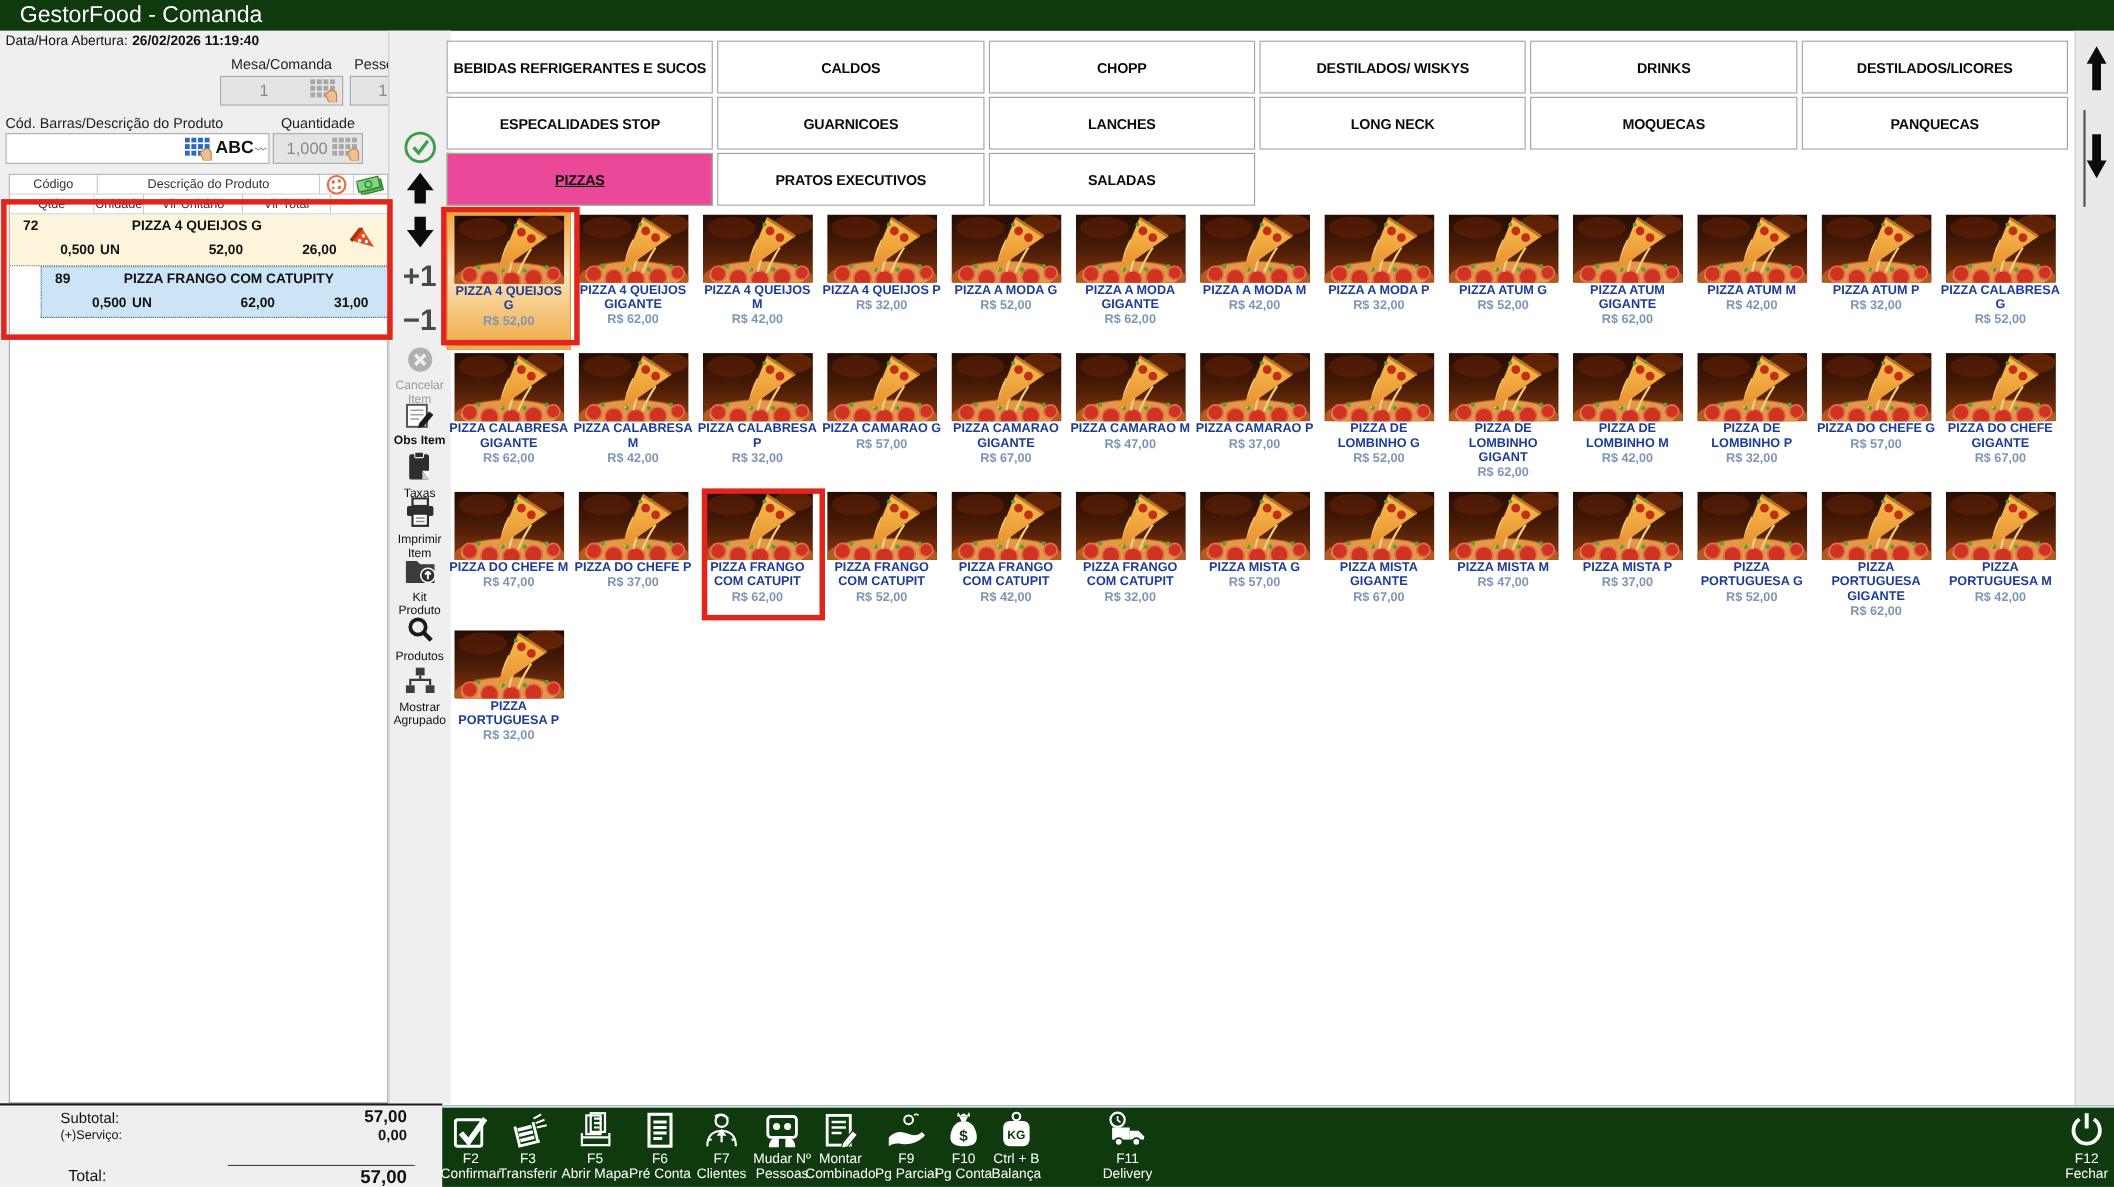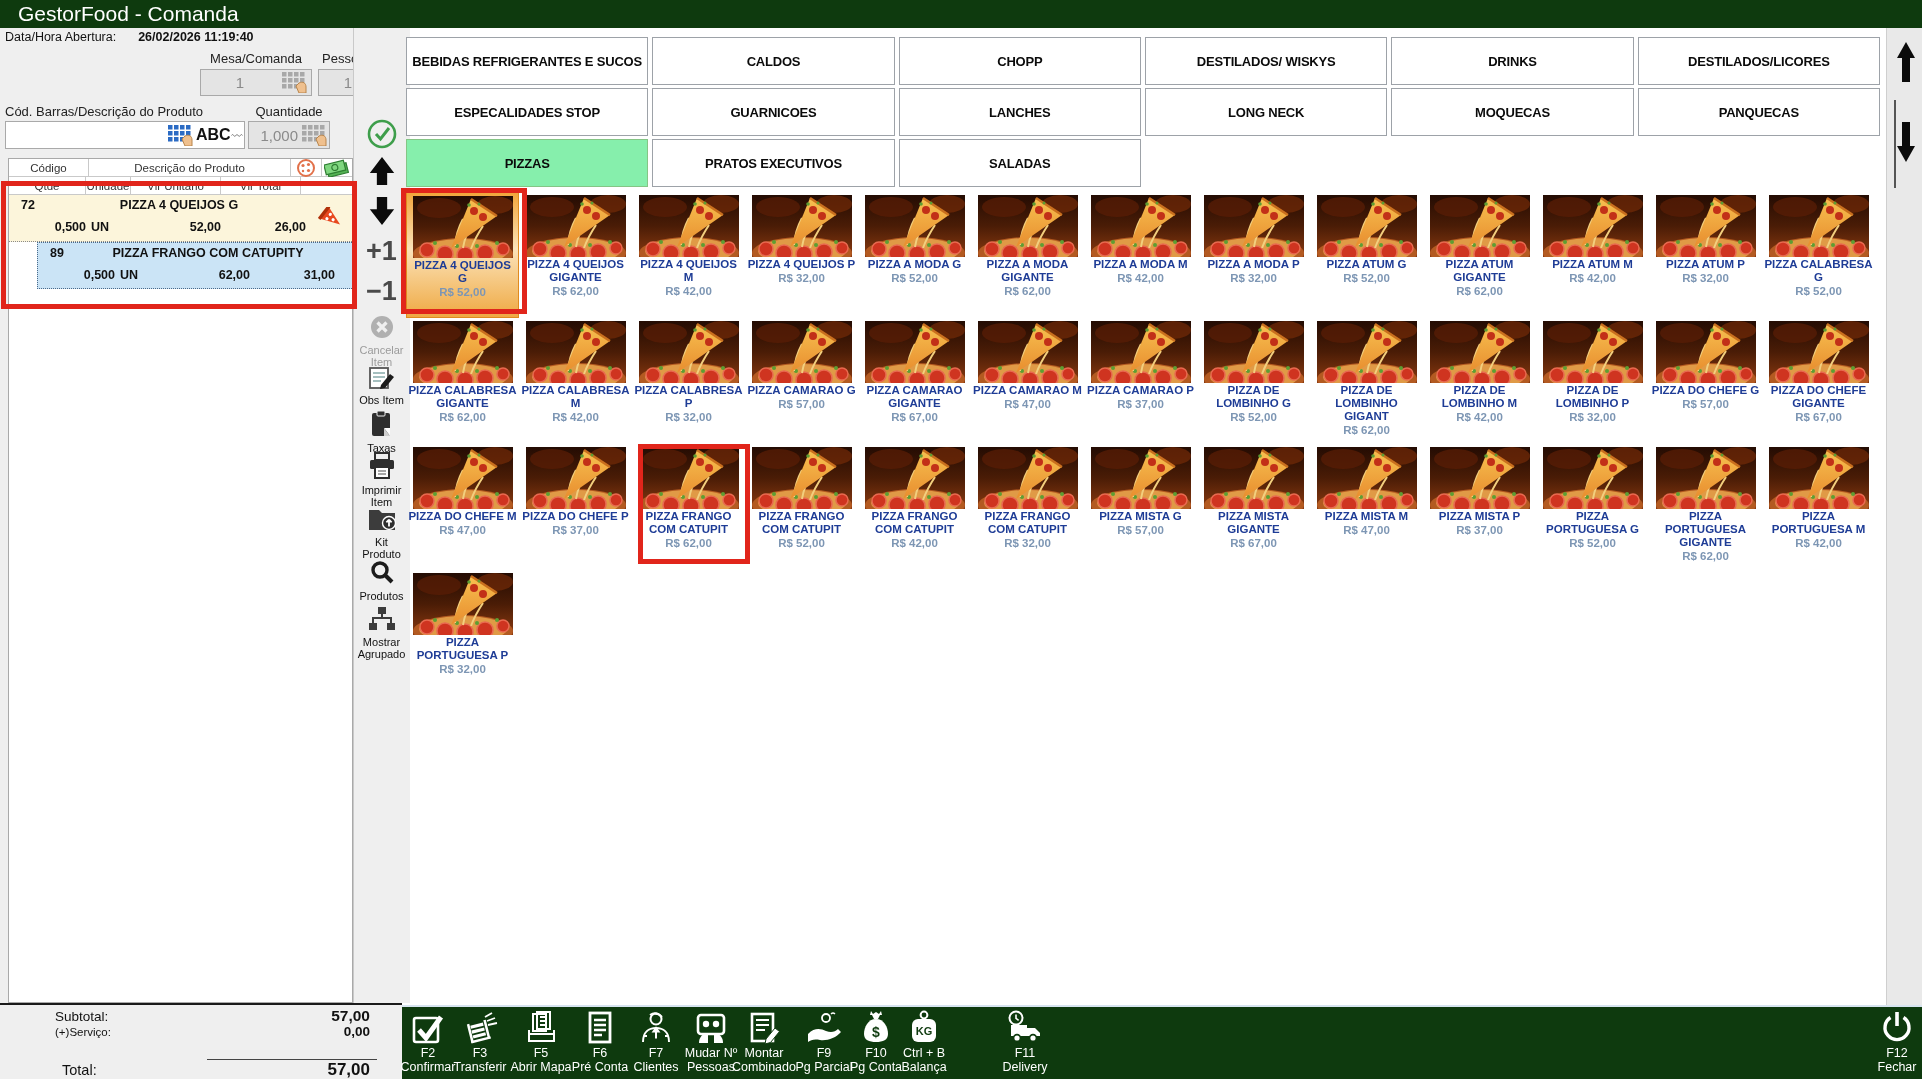--- a/index.html
+++ b/index.html
@@ -5,21 +5,21 @@
   html,body{margin:0;padding:0;background:#d9d9d9;}
   #root{position:relative;width:1922px;height:1079px;background:#ffffff;overflow:hidden;
         font-family:"Liberation Sans",sans-serif;-webkit-font-smoothing:antialiased;}
   .abs{position:absolute;}
   
   .titlebar{position:absolute;left:0;top:0;width:1922px;height:28px;background:#0e3a0e;color:#fff;
             font-size:21px;line-height:28px;padding-left:18px;box-sizing:border-box;}
   
   .leftbg{position:absolute;left:0;top:28px;width:410px;height:975px;background:#efefef;}
   .hdrstrip{position:absolute;left:5px;top:30px;font-size:12.5px;color:#111;}
-  .hdrstrip b{margin-left:22px;}
+  .hdrstrip b{margin-left:4px;}
   .flabel{position:absolute;font-size:13px;color:#222;text-align:center;}
   .finput{position:absolute;box-sizing:border-box;border:1px solid #a9a9a9;background:#e4e4e4;
           display:flex;align-items:center;font-size:15px;color:#8a8a8a;}
   .finput.white{background:#fff;color:#222;}
   .finput .val{flex:1;text-align:center;}
   .finput .valr{flex:1;text-align:right;padding-right:3px;}
   .icobox{display:flex;align-items:center;justify-content:center;}
   .abctag{font-weight:bold;font-size:16px;color:#111;letter-spacing:0;line-height:14px;text-align:center;}
   
   .listbox{position:absolute;left:8px;top:158px;width:345px;height:845px;background:#fff;
@@ -47,21 +47,21 @@
              border-left:1px solid #c9c9c9;box-sizing:border-box;}
   .sbtn{position:absolute;left:353px;width:57px;text-align:center;color:#111;font-size:11px;line-height:12px;}
   .sbtn .lbl{margin-top:2px;display:inline-block;width:50px;}
   .sbtn.dis{color:#9b9b9b;}
   .bignum{font-size:27px;font-weight:bold;color:#4a4a4a;line-height:26px;}
   
   #category-grid{position:absolute;left:406px;top:37px;width:1474px;display:grid;
                  grid-template-columns:repeat(6,1fr);grid-auto-rows:48px;column-gap:4px;row-gap:3px;}
   .catbtn{background:#fff;border:1px solid #9da2a8;display:flex;align-items:center;justify-content:center;
           font-weight:bold;font-size:13px;letter-spacing:-0.2px;color:#0b0b0b;text-align:center;box-sizing:border-box;}
-  .catbtn.sel{background:#86efac;border-color:#85c585;}
+  .catbtn.sel{background:#ec4899;border-color:#85c585;text-decoration:underline;}
   
   #product-grid{position:absolute;left:406px;top:192px;width:1480px;display:flex;flex-wrap:wrap;align-content:flex-start;}
   .ptile{width:113px;height:126px;text-align:center;box-sizing:border-box;padding-top:3px;}
   .ptile.sel{background:linear-gradient(#f2a53b,#fbe3b9 45%,#efa943);border:1px solid #e08a1e;}
   .pname{font-weight:bold;font-size:11.5px;line-height:13px;color:#1e3c96;padding:1px 2px 0 2px;}
   .pprice{font-weight:bold;font-size:11.5px;color:#7d96b4;margin-top:1px;}
   
   .vscroll{position:absolute;left:1886px;top:28px;width:36px;height:977px;background:#e9e9e9;
            border-left:1px solid #cfcfcf;box-sizing:border-box;}
   .scrarrow{position:absolute;left:8px;width:22px;height:44px;}
@@ -288,21 +288,21 @@
       <div class="sbtn" style="top: 238px;">
         <div class="bignum">+1</div>
       </div>
       <div class="sbtn" style="top: 278px;">
         <div class="bignum">−1</div>
       </div>
       <div class="sbtn dis" style="top: 314px;"><span style="display: inline-block; filter: grayscale(1) opacity(0.75);"><svg width="26" height="26" viewBox="0 0 26 26">
             <circle cx="13" cy="13" r="11" fill="#9b9b9b"></circle>
             <path d="M8.5 8.5 l9 9 M17.5 8.5 l-9 9" stroke="#efefef" stroke-width="3.2"></path>
           </svg></span><div class="lbl">Cancelar Item</div></div>
-      <div class="sbtn" style="top: 366px;"><span style="display: inline-block;"><svg width="26" height="24" viewBox="0 0 26 24">
+      <div class="sbtn" style="top: 366px; font-weight: bold;"><span style="display: inline-block;"><svg width="26" height="24" viewBox="0 0 26 24">
             <rect x="1" y="2" width="18" height="20" fill="#fff" stroke="#555" stroke-width="1.8"></rect>
             <path d="M4 7 h12 M4 11 h12 M4 15 h8" stroke="#8aa" stroke-width="1.4"></path>
             <path d="M12 19 l9 -11 l4 3 l-9 11 l-5 1 z" fill="#1b1b1b"></path>
           </svg></span><div class="lbl">Obs Item</div></div>
       <div class="sbtn" style="top: 410px;"><span style="display: inline-block;"><svg width="24" height="28" viewBox="0 0 24 28">
             <rect x="2" y="3" width="18" height="23" rx="2" fill="#2e2e2e"></rect>
             <rect x="7" y="1" width="8" height="5" rx="1" fill="#2e2e2e" stroke="#efefef" stroke-width="1"></rect>
             <path d="M14 18 h6 v8 z" fill="#fff"></path>
             <path d="M14 18 v8 h6 z" fill="#cfcfcf"></path>
           </svg></span><div class="lbl">Taxas</div></div>

